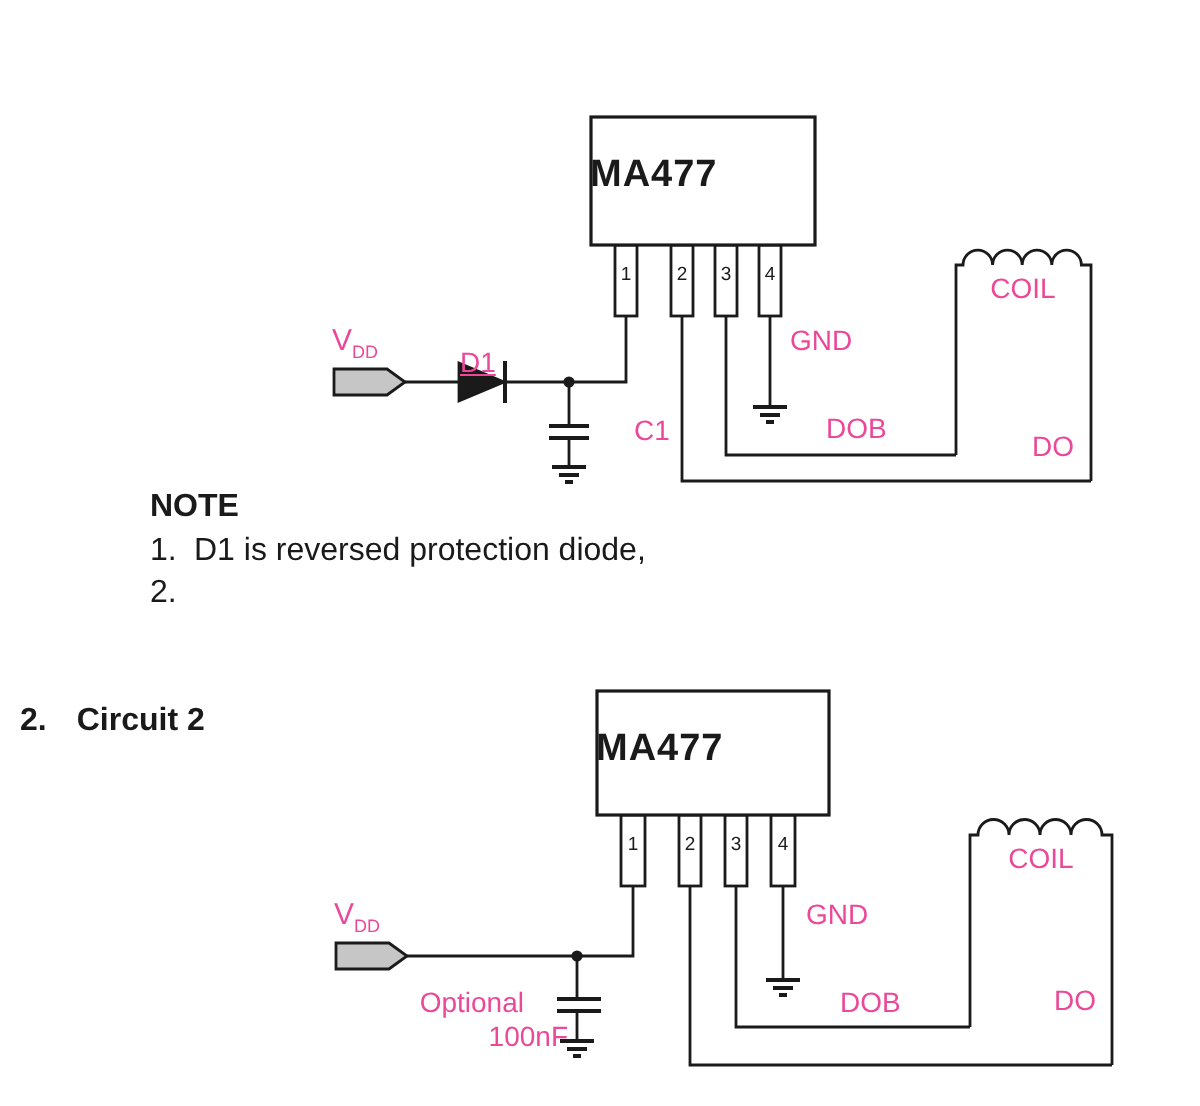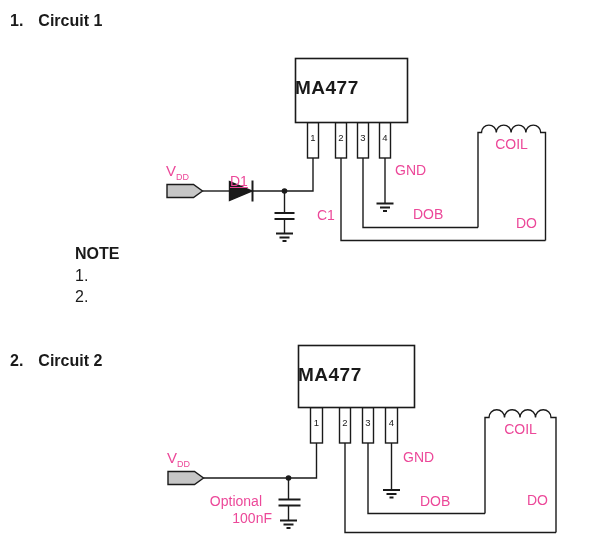--- a/index.html
+++ b/index.html
@@ -129,59 +129,57 @@
 
       <path d="M485 513.5 V417.5 H489
                A7.75 7.75 0 0 1 504.5 417.5
                A7.75 7.75 0 0 1 520 417.5
                A7.75 7.75 0 0 1 535.5 417.5
                A7.75 7.75 0 0 1 551 417.5
                H556 V532.5"></path>
     </g>
   </svg>
 
-  <div class="heading" style="left:10px; top:12px;">
-    <span class="h-num">1.</span><span>Circuit 1</span>
-  </div>
 
   <div class="chip-lbl" style="left:295px; top:77px; width:113px;">MA477</div>
   <div class="pin-num ctr" style="left:307px; top:133px; width:12px;">1</div>
   <div class="pin-num ctr" style="left:335px; top:133px; width:12px;">2</div>
   <div class="pin-num ctr" style="left:357px; top:133px; width:12px;">3</div>
   <div class="pin-num ctr" style="left:379px; top:133px; width:12px;">4</div>
 
   <div class="lbl" style="left:166px; top:163px;"><span class="vdd-main">V</span><sub class="vdd-sub">DD</sub></div>
   <div class="lbl" style="left:230px; top:174px;text-decoration:underline;">D1</div>
   <div class="lbl" style="left:297px; top:208px;margin-left:20px;">C1</div>
   <div class="lbl" style="left:395px; top:163px;">GND</div>
   <div class="lbl" style="left:413px; top:207px;">DOB</div>
   <div class="lbl" style="left:516px; top:216px;">DO</div>
   <div class="lbl ctr" style="left:478px; top:137px; width:67px;">COIL</div>
 
   <div class="note-block">
     <div class="note-title">NOTE</div>
     <div class="note-row">
       <span class="note-num">1.</span>
+      <span>D1 is reversed protection diode,</span>
     </div>
     <div class="note-row">
       <span class="note-num">2.</span>
     </div>
   </div>
 
   <div class="heading" style="left:10px; top:316px;margin-top:36px;">
     <span class="h-num">2.</span><span>Circuit 2</span>
   </div>
 
   <div class="chip-lbl" style="left:298px; top:364px; width:117px;">MA477</div>
   <div class="pin-num ctr" style="left:310px; top:418px; width:13px;">1</div>
   <div class="pin-num ctr" style="left:339px; top:418px; width:12px;">2</div>
   <div class="pin-num ctr" style="left:362px; top:418px; width:12px;">3</div>
   <div class="pin-num ctr" style="left:385px; top:418px; width:13px;">4</div>
 
   <div class="lbl" style="left:167px; top:450px;"><span class="vdd-main">V</span><sub class="vdd-sub">DD</sub></div>
   <div class="lbl rt" style="left:188px; top:494px; width:74px;">Optional</div>
-  <div class="lbl rt" style="left:200px; top:511px; width:72px;">100nF</div>
+  <div class="lbl rt" style="left:212px; top:511px; width:72px;">100nF</div>
   <div class="lbl" style="left:403px; top:450px;">GND</div>
   <div class="lbl" style="left:420px; top:494px;">DOB</div>
   <div class="lbl" style="left:527px; top:493px;">DO</div>
   <div class="lbl ctr" style="left:485px; top:422px; width:71px;">COIL</div>
 
 </div>
 
 </body></html>

